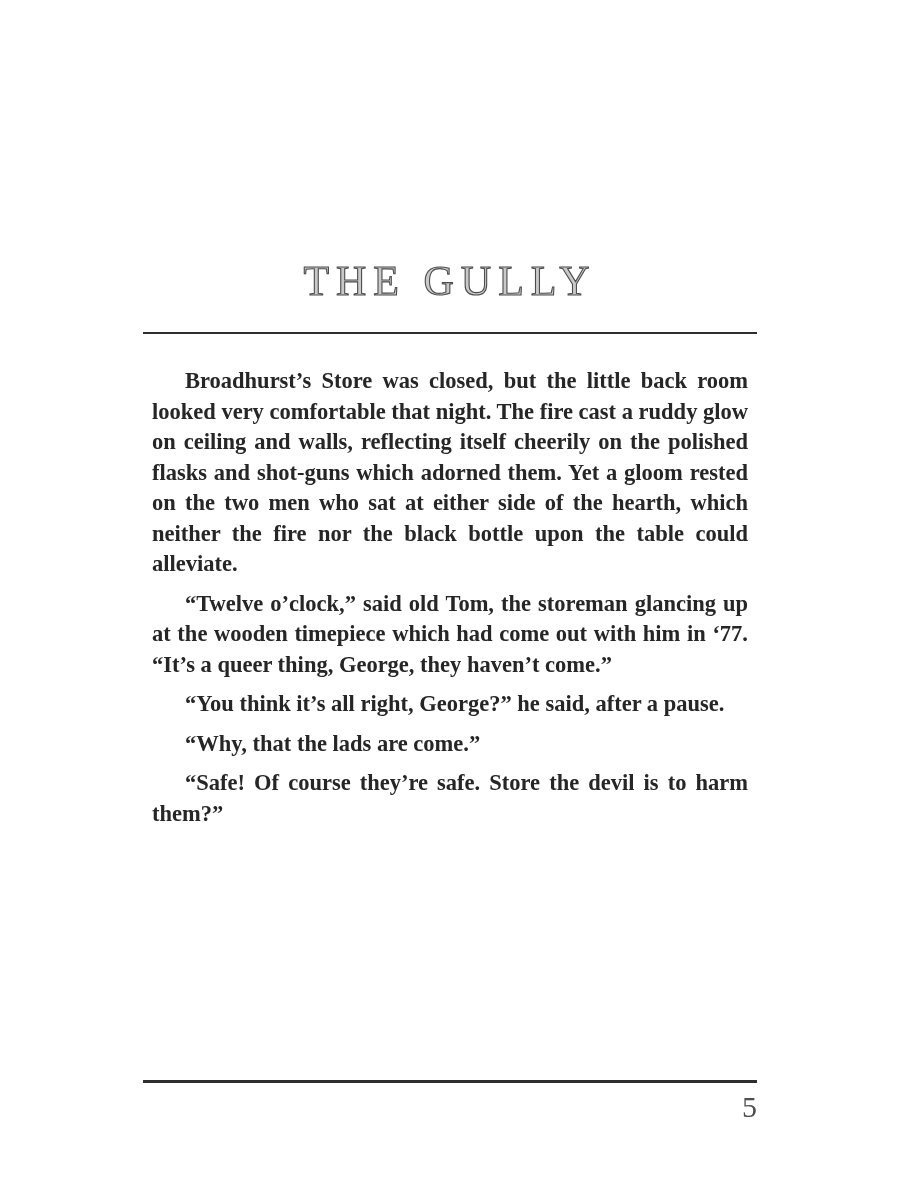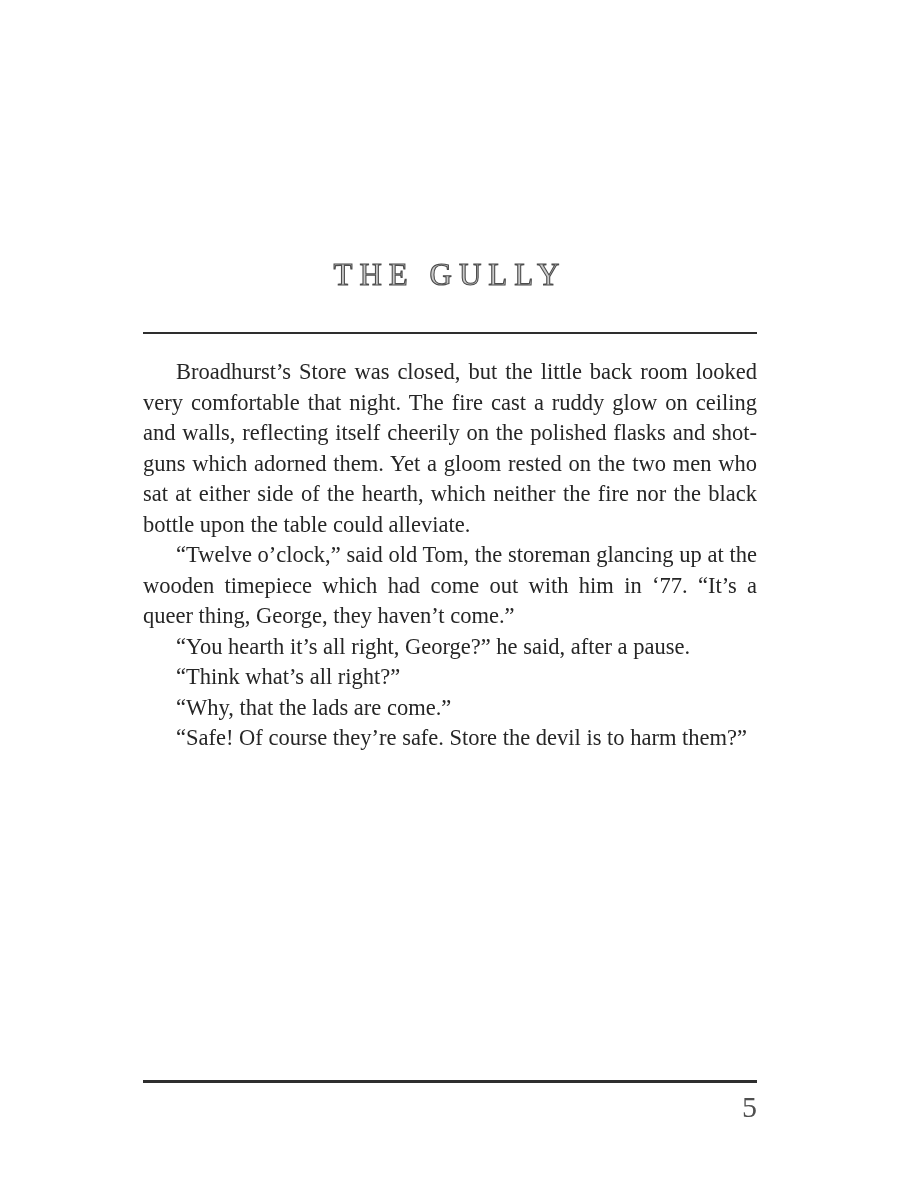--- a/index.html
+++ b/index.html
@@ -15,21 +15,21 @@
     font-family: "Liberation Serif", serif;
     overflow: hidden;
   }
   .chapter-title {
     position: absolute;
     top: 234px;
     left: 143px;
     width: 614px;
     text-align: center;
     font-family: "Liberation Serif", serif;
-    font-size: 31px;
+    font-size: 42px;
     line-height: 39px;
     font-weight: 400;
     letter-spacing: 7px;
     color: #c9c9c9;
     -webkit-text-stroke: 1.1px #4d4d4d;
   }
   .chapter-title .line {
     display: block;
     white-space: nowrap;
   }
@@ -51,23 +51,24 @@
     position: absolute;
     top: 357px;
     left: 143px;
     width: 614px;
     font-size: 22.5px;
     line-height: 30.5px;
     color: #262626;
     text-align: justify;
   }
   .body-text p {
-    margin: 0;
+    margin: 9px;
     padding: 0;
     text-indent: 33px;
+    font-weight: bold;
   }
   .page-number {
     position: absolute;
     top: 1090px;
     left: 143px;
     width: 614px;
     text-align: right;
     font-size: 30px;
     line-height: 34px;
     color: #4f4f4f;
@@ -80,22 +81,21 @@
 
   <h1 class="chapter-title">
     <span class="line">THE GULLY</span>
   </h1>
 
   <div class="rule rule-top"></div>
 
   <div class="body-text">
     <p>Broadhurst’s Store was closed, but the little back room looked very comfortable that night. The fire cast a ruddy glow on ceiling and walls, reflecting itself cheerily on the polished flasks and shot-guns which adorned them. Yet a gloom rested on the two men who sat at either side of the hearth, which neither the fire nor the black bottle upon the table could alleviate.</p>
     <p>“Twelve o’clock,” said old Tom, the storeman glancing up at the wooden timepiece which had come out with him in ‘77. “It’s a queer thing, George, they haven’t come.”</p>
-    <p>“You hearth it’s all right, George?” he said, after a pause.</p>
-    <p>“Think what’s all right?”</p>
+    <p>“You think it’s all right, George?” he said, after a pause.</p>
     <p>“Why, that the lads are come.”</p>
     <p>“Safe! Of course they’re safe. Store the devil is to harm them?”</p>
   </div>
 
   <div class="rule rule-bottom"></div>
 
   <div class="page-number">5</div>
 
 </div>
 

